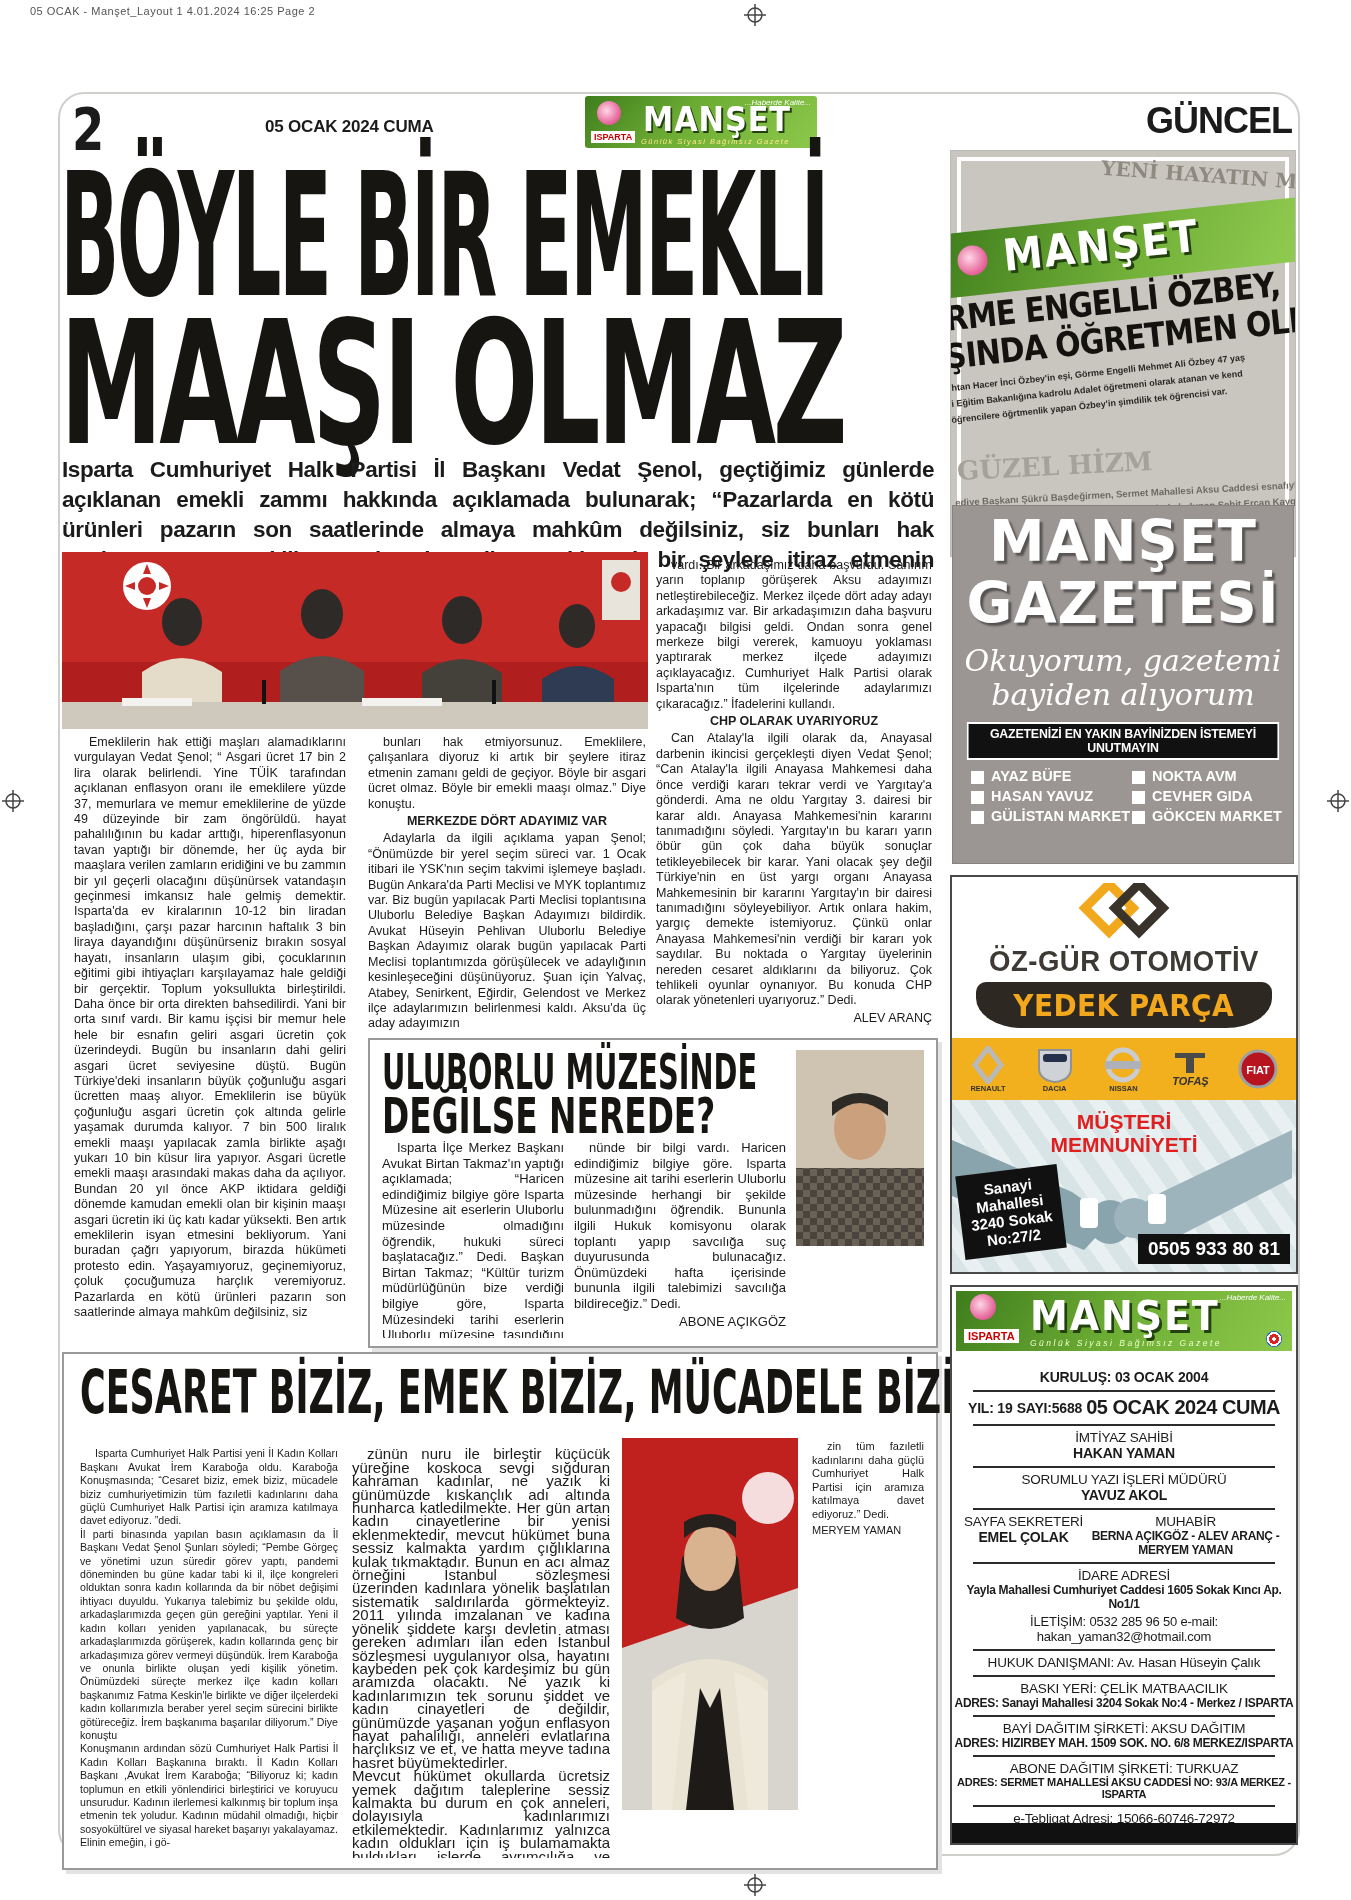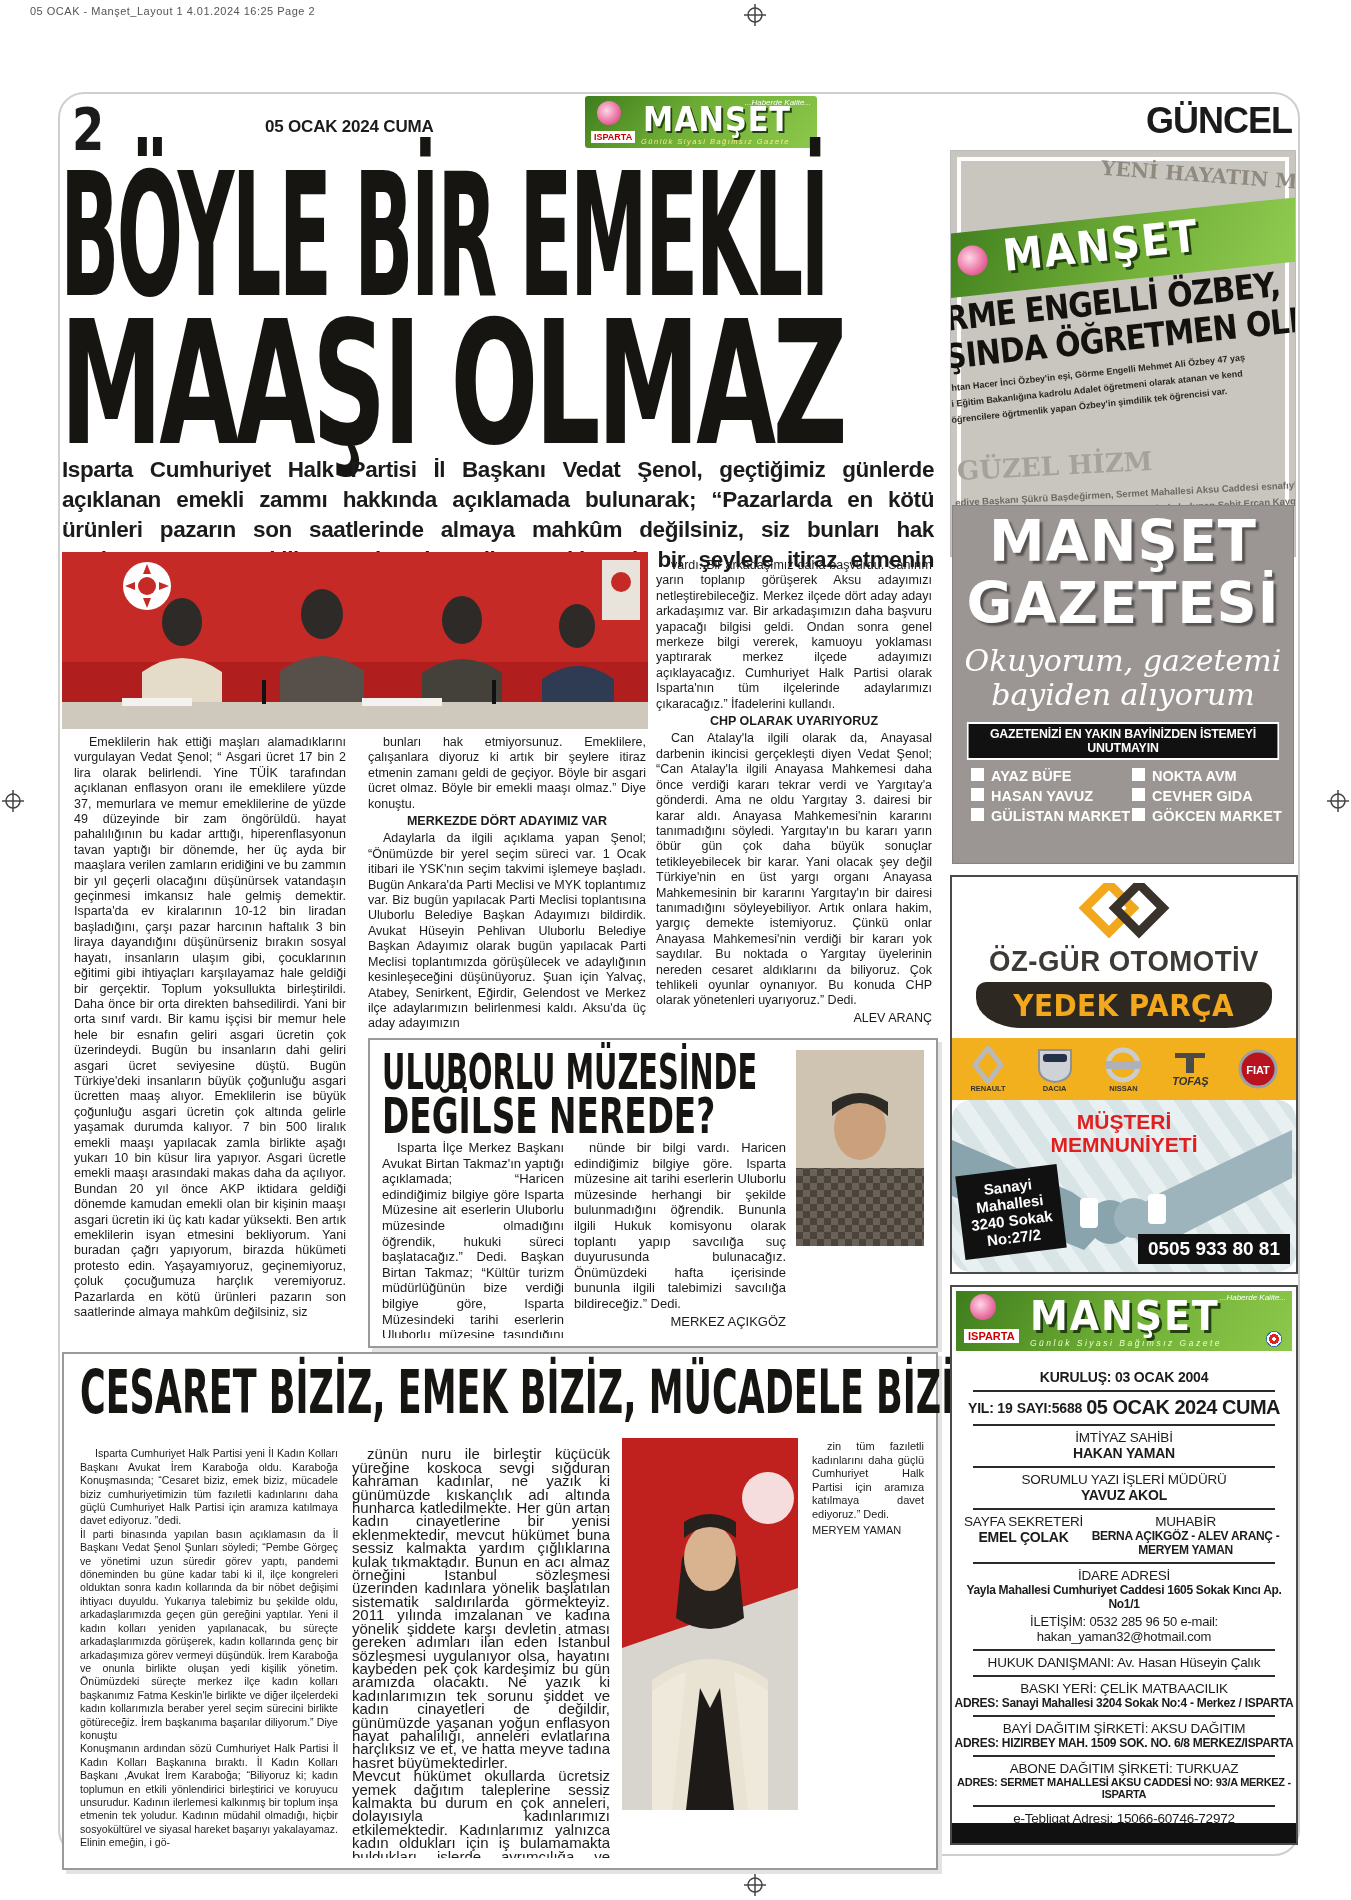--- a/index.html
+++ b/index.html
@@ -45,29 +45,29 @@
   .np-green{position:absolute;left:-12px;top:64px;width:380px;height:64px;background:linear-gradient(120deg,#3f7d1d,#74b23a 55%,#95cf55);transform:rotate(-6deg);}
   .np-green .t{position:absolute;left:64px;top:2px;font-size:44px;font-weight:bold;color:#fff;font-family:"DejaVu Sans",sans-serif;text-shadow:3px 3px 0 #23410f;letter-spacing:2px;transform:scaleX(.9);transform-origin:left top;}
   .np-hl{position:absolute;left:-8px;color:#14120f;font-family:"DejaVu Sans",sans-serif;font-weight:bold;transform:rotate(-6deg);transform-origin:left top;white-space:nowrap;}
   .np-deck{position:absolute;color:#2a2722;font-weight:bold;transform:rotate(-6deg);transform-origin:left top;white-space:nowrap;font-size:9px;}
   .np-strip{position:absolute;color:#6d6a63;font-weight:bold;transform:rotate(-3deg);transform-origin:left top;white-space:nowrap;font-size:9.5px;}
   .promo{left:952px;top:505px;width:340px;height:357px;background:#9b9693;border:1px solid #87827f;overflow:hidden;}
   .promo .big{text-align:center;color:#fff;font-family:"DejaVu Sans",sans-serif;font-weight:bold;font-size:57px;line-height:62px;letter-spacing:1px;text-shadow:3px 3px 2px rgba(30,30,30,.55);transform:scaleX(.98);}
   .promo .slogan{text-align:center;color:#fff;font-family:"DejaVu Serif",serif;font-style:italic;font-size:30px;line-height:34px;}
   .promo .bar{margin:10px 12px 0 12px;background:#111;border:2px solid #fff;color:#fff;font-weight:bold;font-size:12.5px;text-align:center;padding:3px 0;letter-spacing:-.2px;transform:scaleX(.99);}
   .vendors{display:grid;grid-template-columns:1fr 1fr;gap:4px 2px;margin:8px 14px 0 18px;}
-  .vendor{display:flex;align-items:flex-start;color:#fff;font-weight:bold;font-size:14.5px;white-space:nowrap;}
+  .vendor{display:flex;align-items:flex-end;color:#fff;font-weight:bold;font-size:14.5px;white-space:nowrap;}
   .vendor .sq{width:13px;height:13px;background:#fff;margin-right:7px;flex:0 0 auto;}
   .ozgur{left:950px;top:875px;width:344px;height:395px;background:#fff;border:2px solid #4a4a4a;overflow:hidden;text-align:center;}
   .oz-name{font-size:29px;font-weight:bold;color:#3d3a36;letter-spacing:.5px;margin-top:2px;transform:scaleX(.95);}
   .oz-banner{margin:4px auto 0 auto;width:296px;height:46px;background:#2d2822;border-radius:10px 10px 46px 46px/10px 10px 30px 30px;display:flex;align-items:center;justify-content:center;}
   .oz-banner span{color:#f3a71c;font-weight:bold;font-size:31px;font-family:"DejaVu Sans",sans-serif;letter-spacing:.5px;transform:scaleX(.9);}
   .brandband{margin-top:10px;width:100%;height:62px;background:#f2b01e;display:flex;align-items:center;justify-content:space-around;padding:0 4px;box-sizing:border-box;}
   .brand{display:flex;flex-direction:column;align-items:center;font-size:7.5px;font-weight:bold;color:#333;}
-  .shake{position:relative;width:100%;height:172px;background:repeating-linear-gradient(55deg,#d9e4e7 0 14px,#e8f0f2 14px 28px);overflow:hidden;border-radius:19px;}
+  .shake{position:relative;width:100%;height:172px;background:repeating-linear-gradient(55deg,#d9e4e7 0 14px,#e8f0f2 14px 28px);overflow:hidden;}
   .memnun{position:absolute;left:0;right:0;top:10px;text-align:center;color:#e02020;font-weight:bold;font-size:21px;line-height:23px;}
   .addrbox{position:absolute;left:8px;bottom:18px;background:#111;color:#fff;font-weight:bold;font-size:15px;line-height:17px;padding:8px 10px;transform:rotate(-7deg);text-align:center;}
   .phonebox{position:absolute;right:6px;bottom:8px;background:#111;color:#fff;font-weight:bold;font-size:19px;padding:4px 10px;margin-left:9px;}
   .imprint{left:950px;top:1285px;width:344px;height:556px;background:#fff;border:2px solid #4a4a4a;overflow:hidden;text-align:center;}
   .imp-logo{position:relative;margin:4px 4px 0 4px;height:60px;background:linear-gradient(120deg,#3f7d1d,#6fae35 50%,#8cc84b);overflow:hidden;}
   .imp-logo .t{position:absolute;left:74px;top:2px;font-size:40px;font-weight:bold;color:#fff;font-family:"DejaVu Sans",sans-serif;letter-spacing:2px;text-shadow:3px 3px 0 #23410f;transform:scaleX(.95);transform-origin:left top;}
   .imp-logo .city{position:absolute;left:8px;bottom:8px;background:#fff;color:#c00;font-size:11px;font-weight:bold;padding:1px 4px;}
   .imp-logo .rose{position:absolute;left:14px;top:3px;width:26px;height:26px;border-radius:50%;background:radial-gradient(circle at 40% 40%,#ffd7e6,#e86da0 60%,#c23a74);}
   .imp-logo .tag{position:absolute;left:74px;bottom:3px;font-size:8.5px;color:#eaffca;font-style:italic;letter-spacing:2.5px;}
   .imp-logo .kick{position:absolute;right:6px;top:2px;font-size:8px;color:#fff;font-style:italic;}
@@ -186,21 +186,21 @@
         <ellipse cx="64" cy="78" rx="26" ry="32" fill="#caa17c"></ellipse>
         <path d="M36 66q28-26 56 0v-14q-28-18-56 0z" fill="#2e2a26"></path>
         <path d="M20 196v-52q44-32 88 0v52z" fill="url(#chk)"></path>
       </svg>
     </div>
     <div class="abs coltxt" style="left:12px;top:100px;width:182px;height:198px;font-size:13px;line-height:15.6px">
       <p>Isparta İlçe Merkez Başkanı Avukat Birtan Takmaz'ın yaptığı açıklamada; “Haricen edindiğimiz bilgiye göre Isparta Müzesine ait eserlerin Uluborlu müzesinde olmadığını öğrendik, hukuki süreci başlatacağız.” Dedi. Başkan Birtan Takmaz; “Kültür turizm müdürlüğünün bize verdiği bilgiye göre, Isparta Müzesindeki tarihi eserlerin Uluborlu müzesine taşındığını yö-</p>
     </div>
     <div class="abs coltxt" style="left:204px;top:100px;width:212px;height:198px;font-size:13px;line-height:15.6px">
       <p>nünde bir bilgi vardı. Haricen edindiğimiz bilgiye göre. Isparta müzesine ait tarihi eserlerin Uluborlu müzesinde herhangi bir şekilde bulunmadığını öğrendik. Bununla ilgili Hukuk komisyonu olarak toplantı yapıp savcılığa suç duyurusunda bulunacağız. Önümüzdeki hafta içerisinde bununla ilgili talebimizi savcılığa bildireceğiz.” Dedi.</p>
-      <div class="byline">MERKEZ AÇIKGÖZ</div>
+      <div class="byline">ABONE AÇIKGÖZ</div>
     </div>
   </div>
 
   <div class="abs newsbox" style="left:62px;top:1352px;width:872px;height:514px">
     <div class="abs boxhl" style="left:16px;top:10px;font-size:50px;transform:scale(.70,1.20)">CESARET BİZİZ, EMEK BİZİZ, MÜCADELE BİZİZ</div>
     <div class="abs coltxt" style="left:16px;top:80px;width:258px;height:424px;font-size:10.6px;line-height:13.4px;white-space:pre-line">
       <p>Isparta Cumhuriyet Halk Partisi yeni İl Kadın Kolları Başkanı Avukat İrem Karaboğa oldu. Karaboğa Konuşmasında; “Cesaret biziz, emek biziz, mücadele biziz cumhuriyetimizin tüm fazıletli kadınlarını daha güçlü Cumhuriyet Halk Partisi için aramıza katılmaya davet ediyoruz. ”dedi.
 İl parti binasında yapılan basın açıklamasın da İl Başkanı Vedat Şenol Şunları söyledi; “Pembe Görgeç ve yönetimi uzun süredir görev yaptı, pandemi döneminden bu güne kadar tabi ki il, ilçe kongreleri olduktan sonra kadın kollarında da bir nöbet değişimi ihtiyacı duyuldu. Yukarıya talebimiz bu şekilde oldu, arkadaşlarımızda geçen gün gereğini yaptılar. Yeni il kadın kolları yeniden yapılanacak, bu süreçte arkadaşlarımızda görüşerek, kadın kollarında genç bir arkadaşımıza görev vermeyi düşündük. İrem Karaboğa ve onunla birlikte oluşan yedi kişilik yönetim. Önümüzdeki süreçte merkez ilçe kadın kolları başkanımız Fatma Keskin'le birlikte ve diğer ilçelerdeki kadın kollarımızla beraber yerel seçim sürecini birlikte götüreceğiz. İrem başkanıma başarılar diliyorum.” Diye konuştu
 Konuşmanın ardından sözü Cumhuriyet Halk Partisi İl Kadın Kolları Başkanına bıraktı. İl Kadın Kolları Başkanı ,Avukat İrem Karaboğa; “Biliyoruz ki; kadın toplumun en etkili yönlendirici birleştirici ve koruyucu unsurudur. Kadının ilerlemesi kalkınmış bir toplum inşa etmenin tek yoludur. Kadının müdahil olmadığı, hiçbir sosyokültürel ve siyasal hareket başarıyı yakalayamaz. Elinin emeğin, i gö-</p>
     </div>

